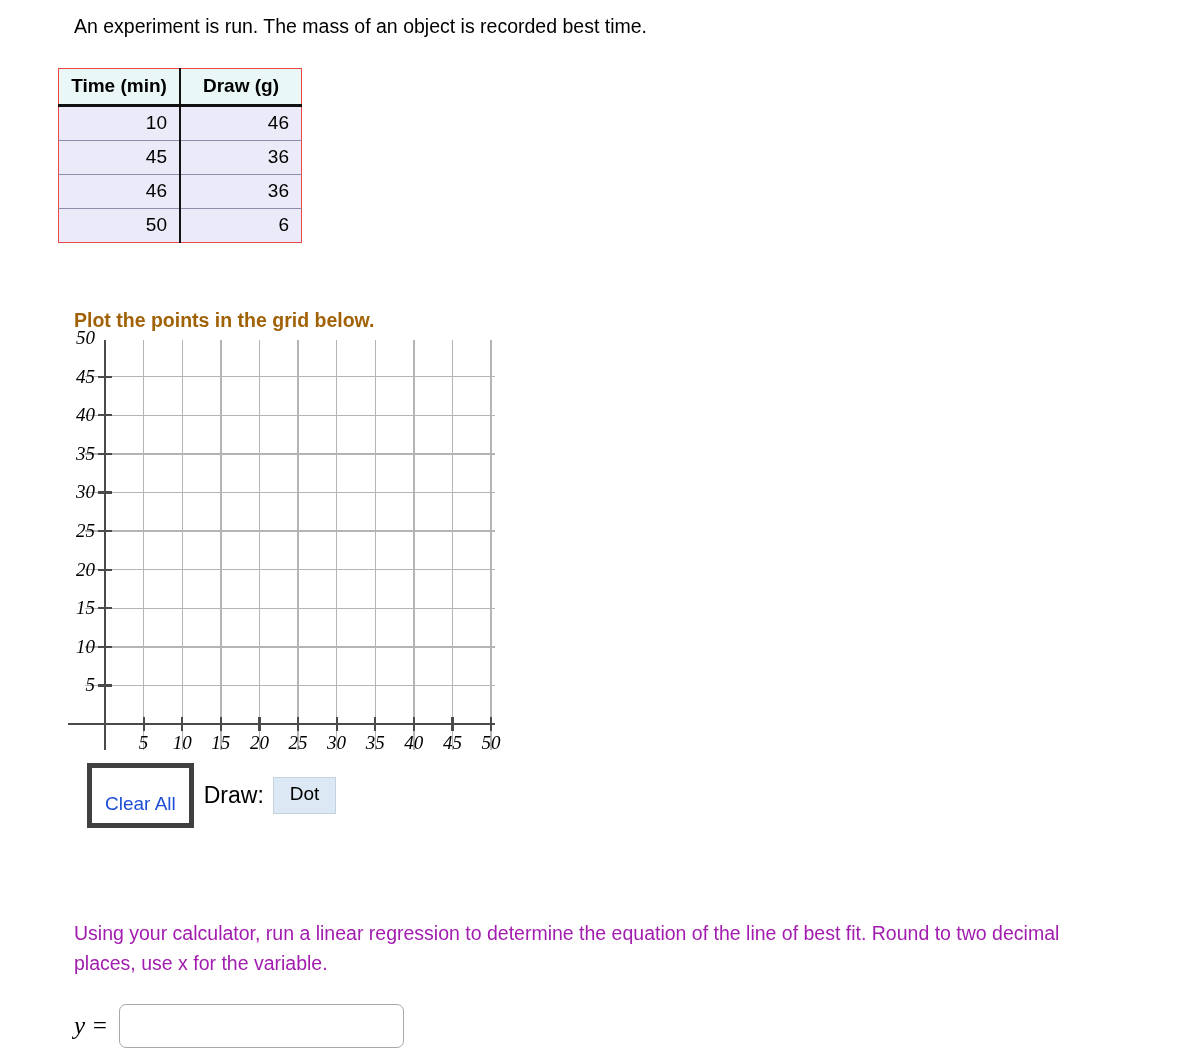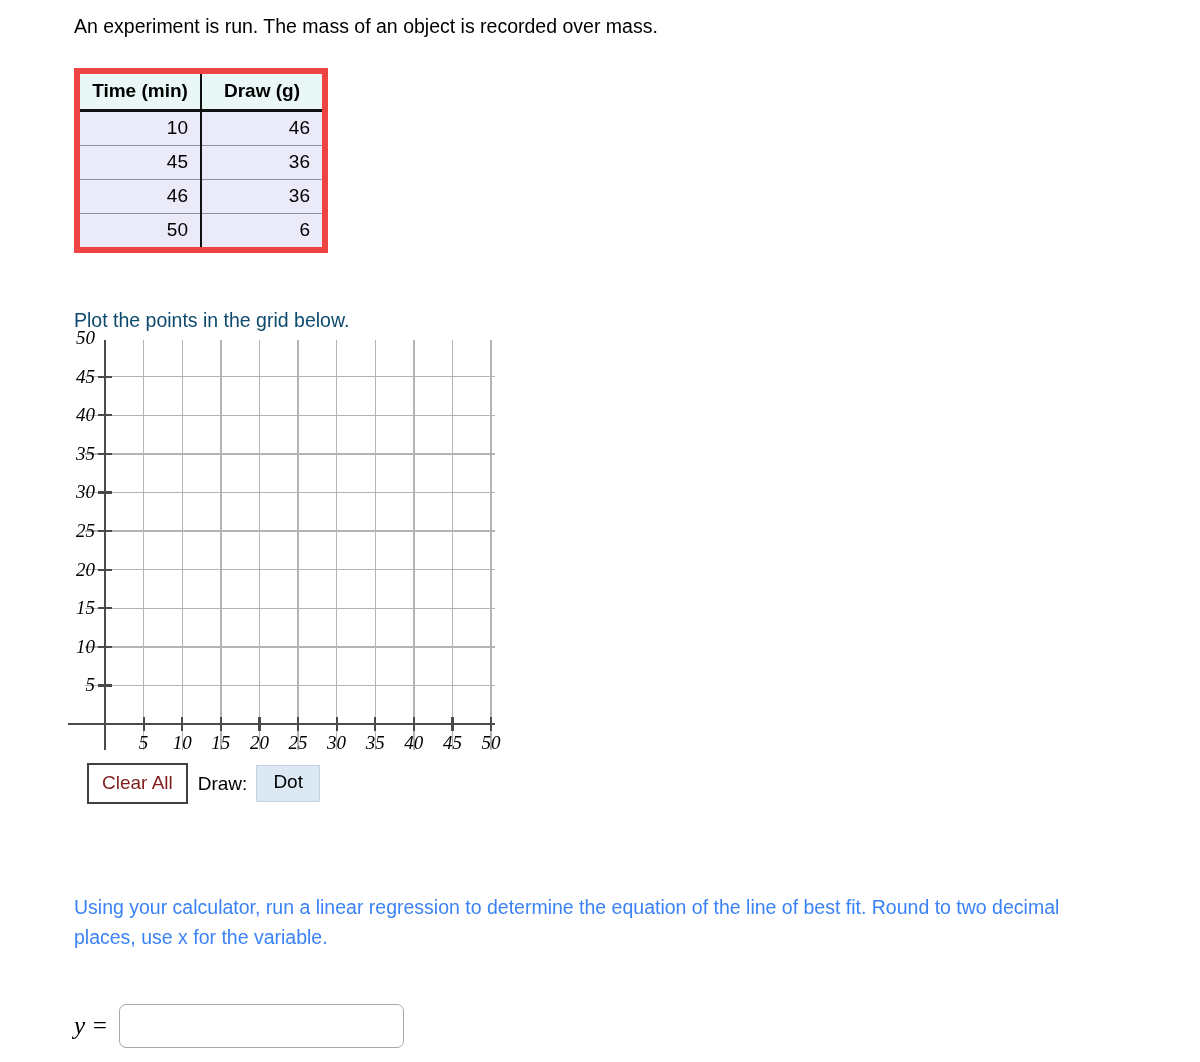--- a/index.html
+++ b/index.html
@@ -26,41 +26,42 @@
     color: #000;
     white-space: nowrap;
   }
 
   .prompt-plot {
     position: absolute;
     left: 74px;
     top: 307px;
     font-size: 19.5px;
     line-height: 26px;
-    color: #0c4a6e;
+    color: #a16207;
     white-space: nowrap;
+    font-weight: bold;
   }
 
   .prompt-regression {
     position: absolute;
     left: 74px;
-    top: 892px;
+    top: 918px;
     width: 990px;
     font-size: 19.5px;
     line-height: 30px;
-    color: #3b82f6;
+    color: #a21caf;
   }
 
   
   .data-table {
     position: absolute;
-    left: 74px;
+    left: 58px;
     top: 68px;
     border-collapse: collapse;
-    border: 6px solid #ef4444;
+    border: 1px solid #ef4444;
     font-size: 19px;
     padding-left: 28px;
   }
   .data-table th {
     background: #eaf7f7;
     border-right: 2px solid #111;
     border-bottom: 3px solid #111;
     padding: 6px 12px 7px 12px;
     font-weight: bold;
     text-align: center;
@@ -102,31 +103,31 @@
     position: absolute;
     left: 87px;
     top: 763px;
     display: flex;
     align-items: center;
     gap: 0px;
     font-size: 19px;
   }
   .btn-clear-all {
     background: #ffffff;
-    border: 2px solid #404040;
-    padding: 7px 13px 8px 13px;
-    font-family: "Liberation Sans", sans-serif;
-    font-size: 19px;
-    color: #7f1d1d;
+    border: 5px solid #404040;
+    padding: 25px 13px 8px 13px;
+    font-family: "Liberation Sans", sans-serif;
+    font-size: 19px;
+    color: #1d4ed8;
     line-height: 22px;
     cursor: pointer;
   }
   .draw-label {
     padding: 0 9px 0 10px;
-    font-size: 19px;
+    font-size: 23px;
     color: #000;
   }
   .btn-dot {
     background: #dce9f4;
     border: 1px solid #c3d3e0;
     padding: 5px 16px 8px 16px;
     font-family: "Liberation Sans", sans-serif;
     font-size: 19px;
     color: #000;
     line-height: 22px;
@@ -158,21 +159,21 @@
     background: #ffffff;
     font-family: "Liberation Sans", sans-serif;
     font-size: 18px;
     padding: 0 10px;
     outline: none;
   }
 </style>
 </head>
 <body>
 
-<div class="prompt-intro">An experiment is run. The mass of an object is recorded over mass.</div>
+<div class="prompt-intro">An experiment is run. The mass of an object is recorded best time.</div>
 
 <table class="data-table">
   <thead>
     <tr>
       <th>Time (min)</th>
       <th>Draw (g)</th>
     </tr>
   </thead>
   <tbody>
     <tr>

